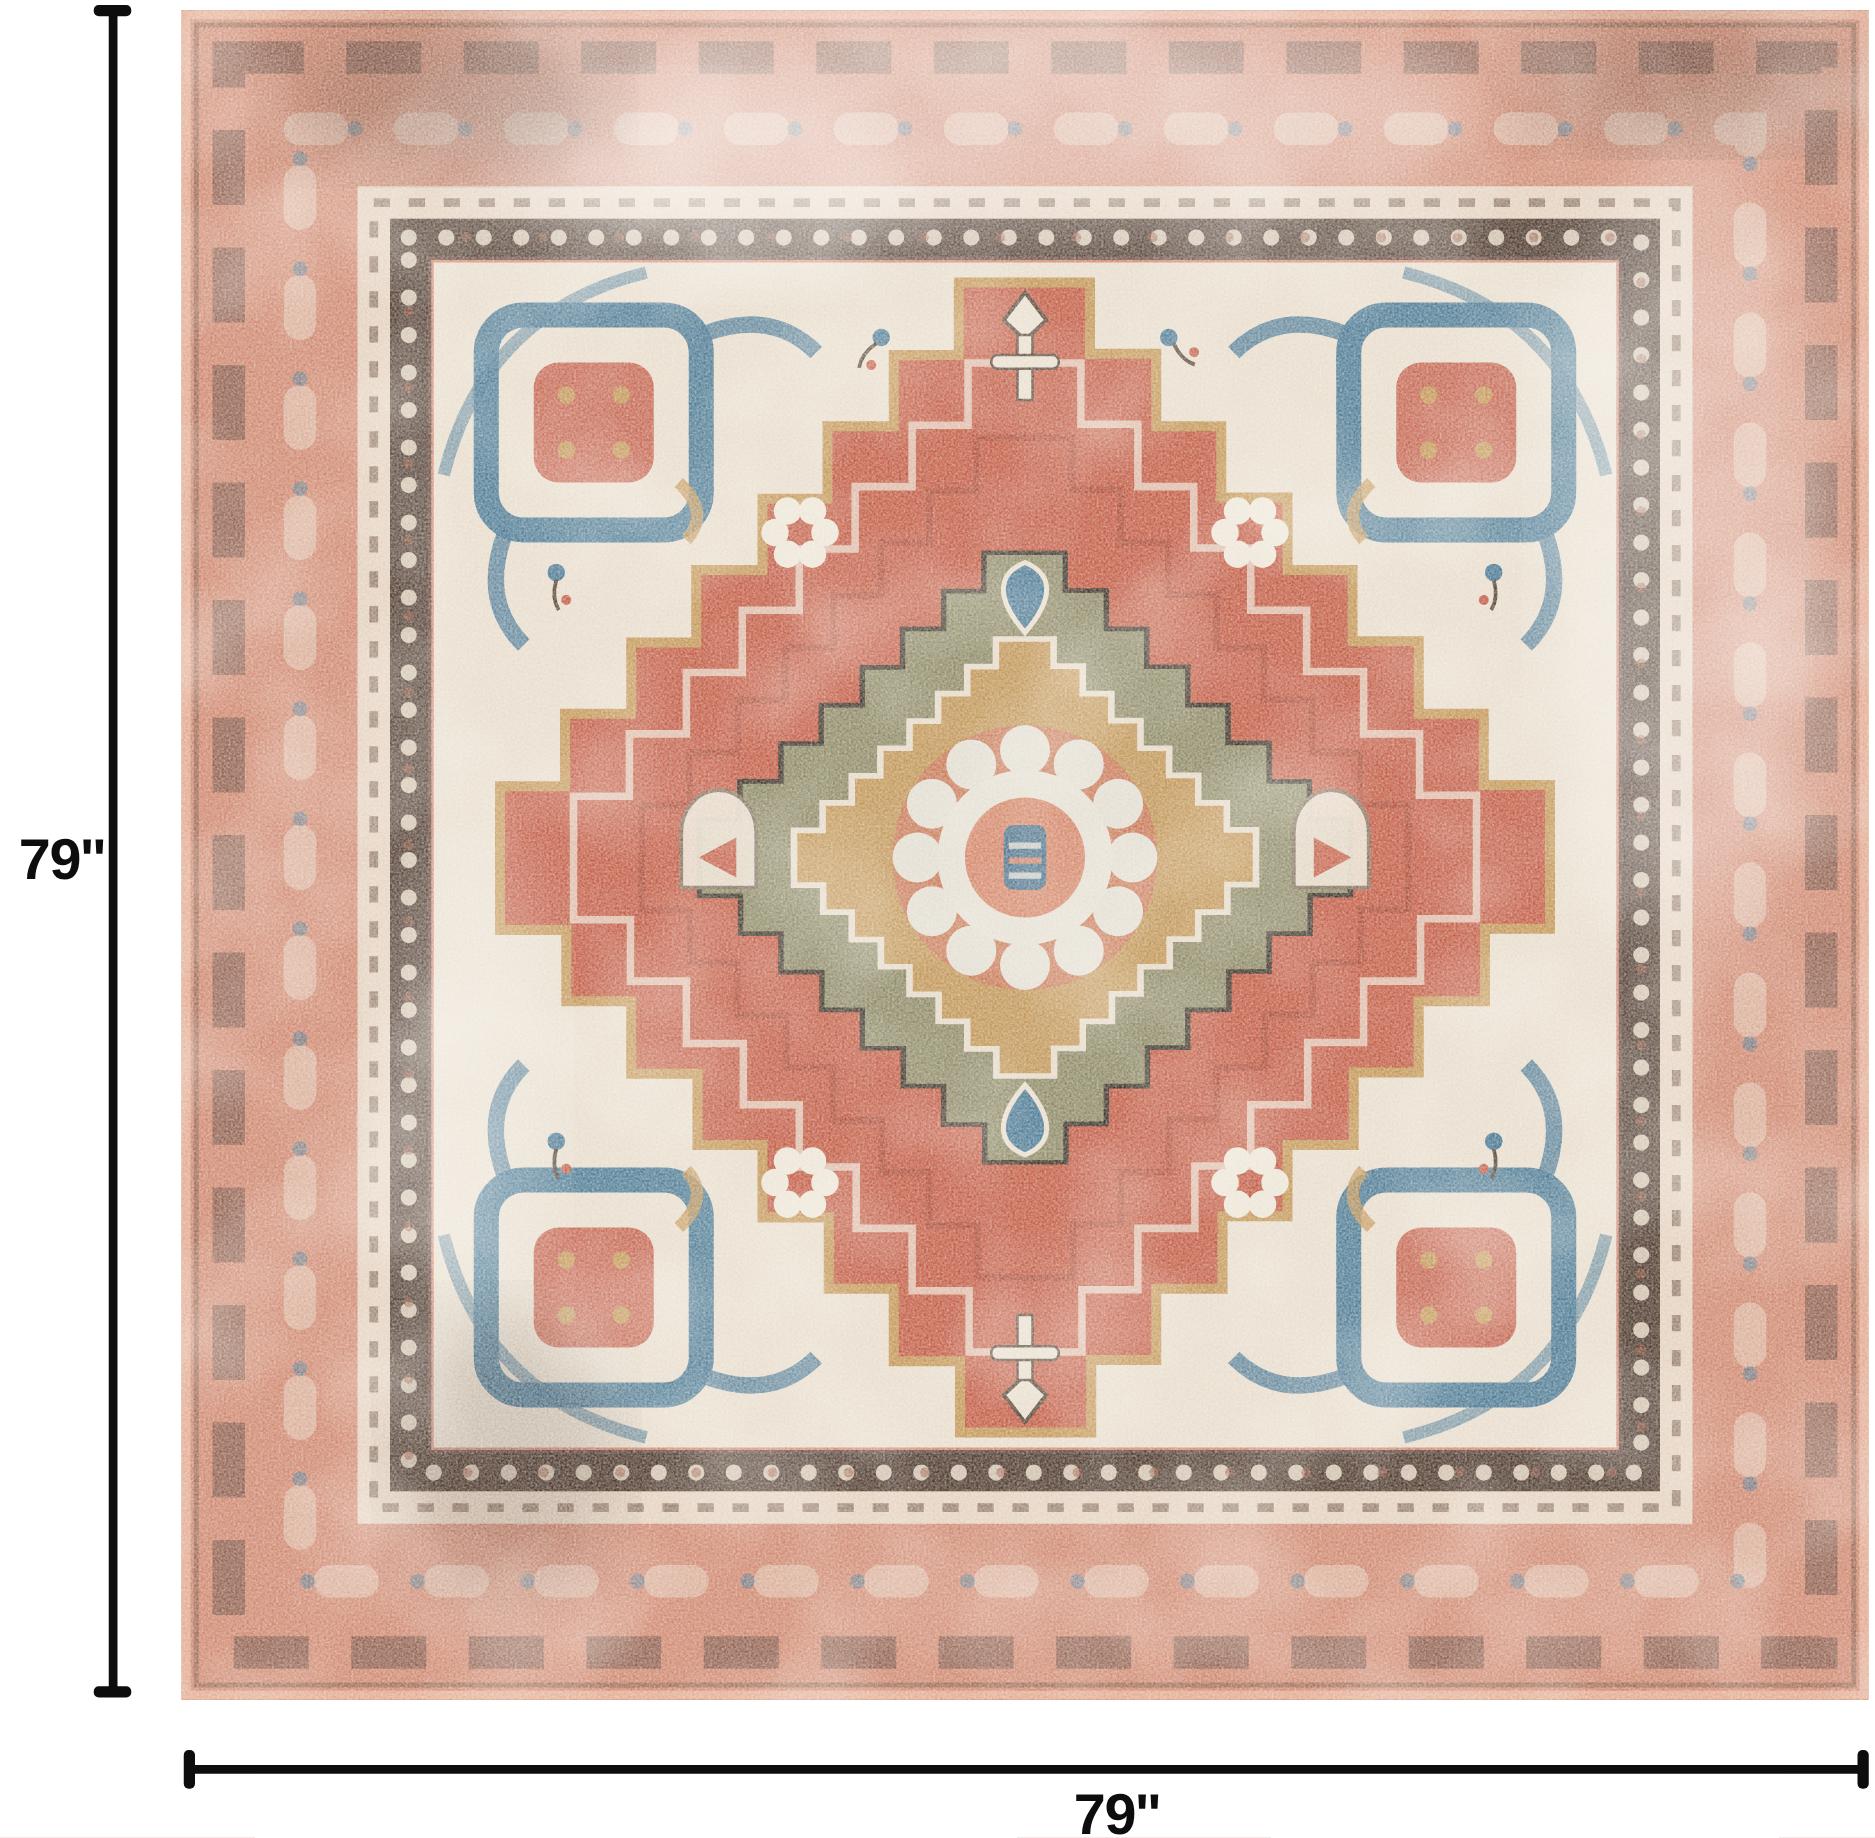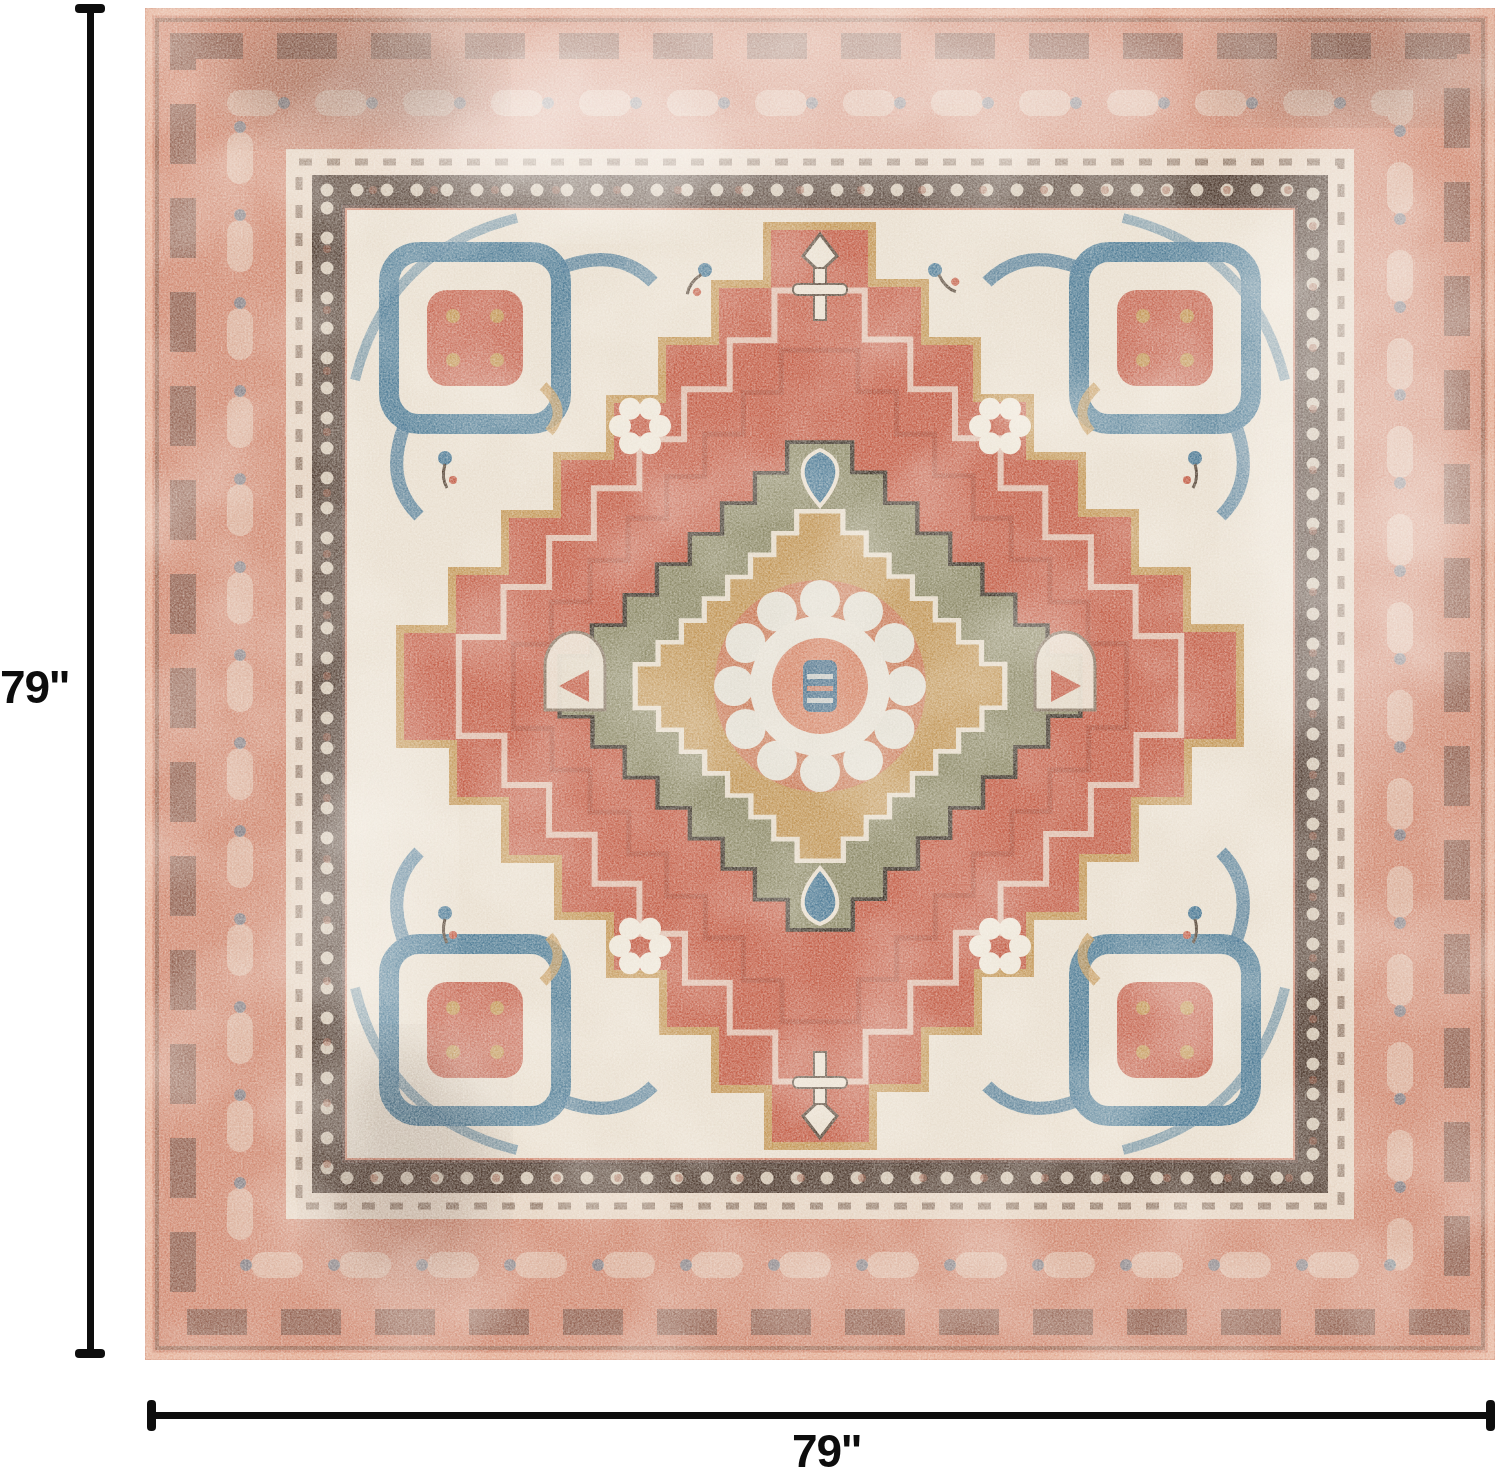--- a/index.html
+++ b/index.html
@@ -8,21 +8,21 @@
   figure.rug{margin:0;position:absolute;left:145px;top:8px;width:1350px;height:1352px;}
   figure.rug svg{display:block;width:1350px;height:1352px;}
   .dim{position:absolute;background:var(--dim-line,#0d0d0d);border-radius:4px;}
   .vline{left:87px;top:8px;width:7px;height:1346px;}
   .vcap{width:30px;height:9px;left:75px;}
   .vcap.top{top:4px;} .vcap.bot{top:1349px;}
   .hline{left:150px;top:1412px;width:1342px;height:7px;}
   .hcap{width:9px;height:31px;top:1400px;}
   .hcap.left{left:147px;} .hcap.right{left:1486px;}
   .dim-label{position:absolute;color:var(--label-text,#0d0d0d);font-weight:700;
-             font-size:46px;line-height:1;letter-spacing:-1px;text-align:left;}
+             font-size:46px;line-height:1;letter-spacing:-1px;text-align:right;}
   .label-h{left:0px;top:664px;width:84px;}
   .label-w{left:792px;top:1428px;width:136px;}
 </style>
 </head>
 <body>
 
 <div class="stage">
 
   <figure class="rug" aria-label="Distressed vintage square area rug with stepped center medallion in terracotta, salmon, cream, steel blue, olive and gold">
     <svg viewBox="0 0 1350 1352" xmlns="http://www.w3.org/2000/svg">

